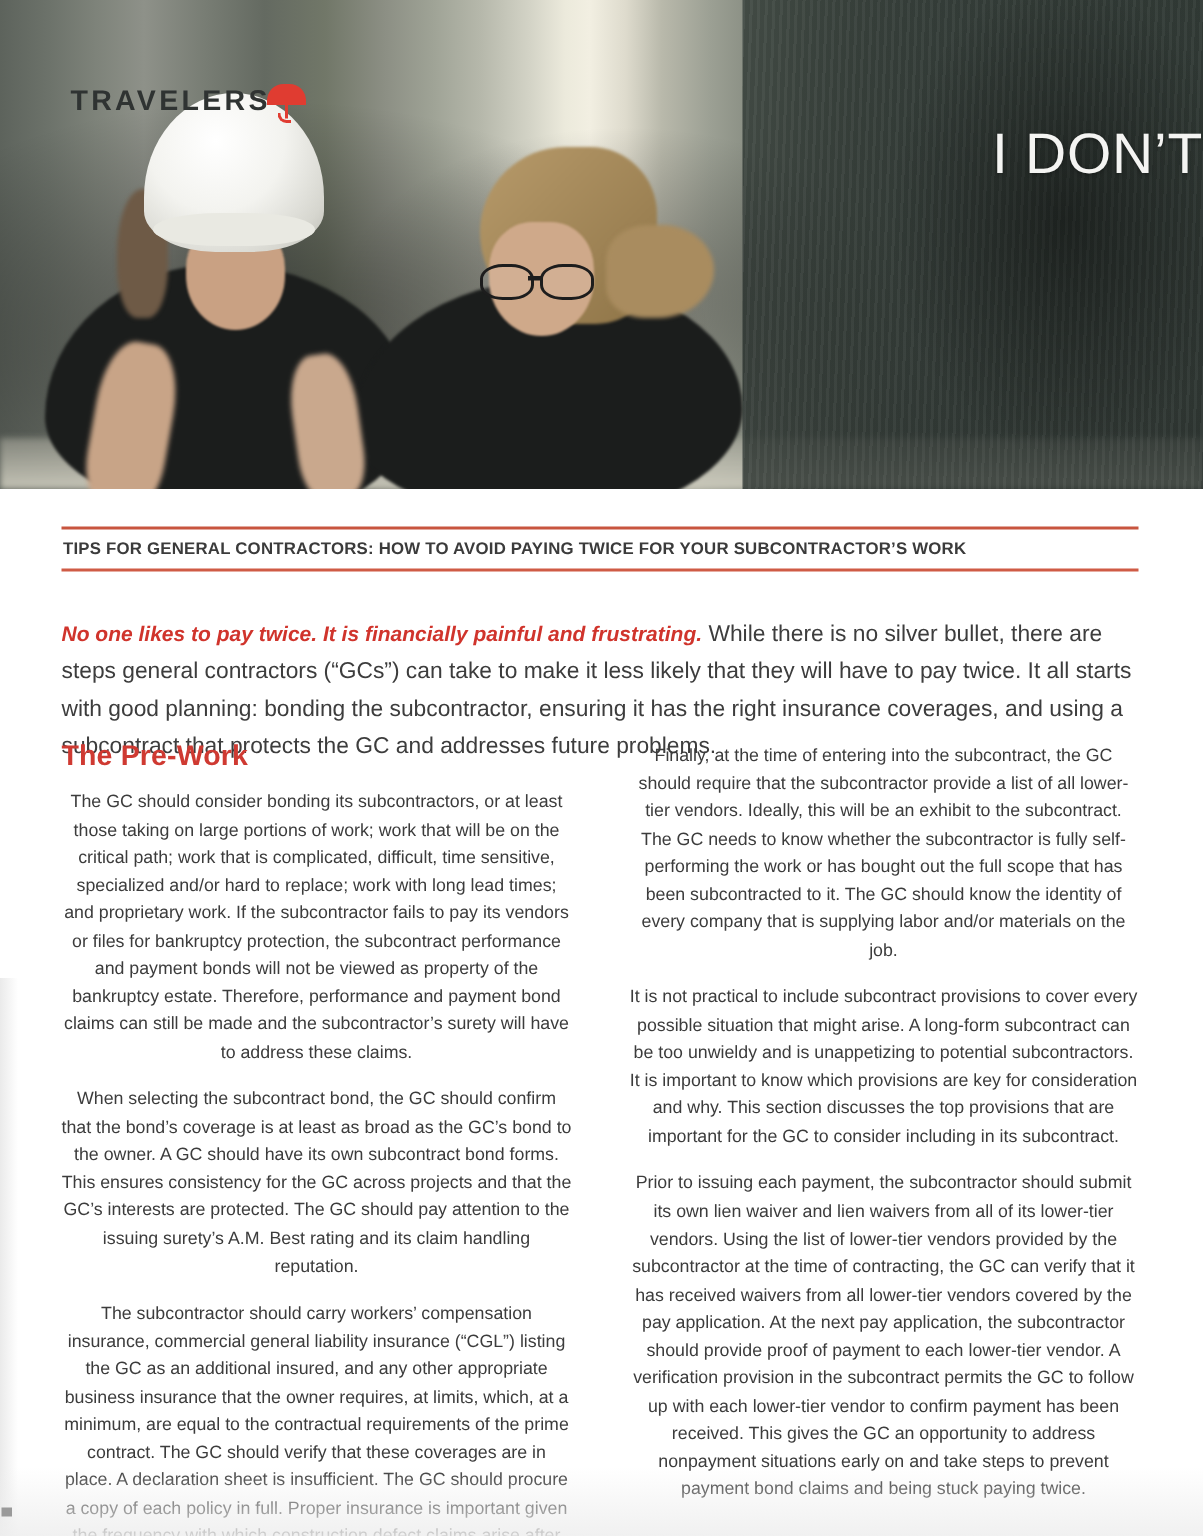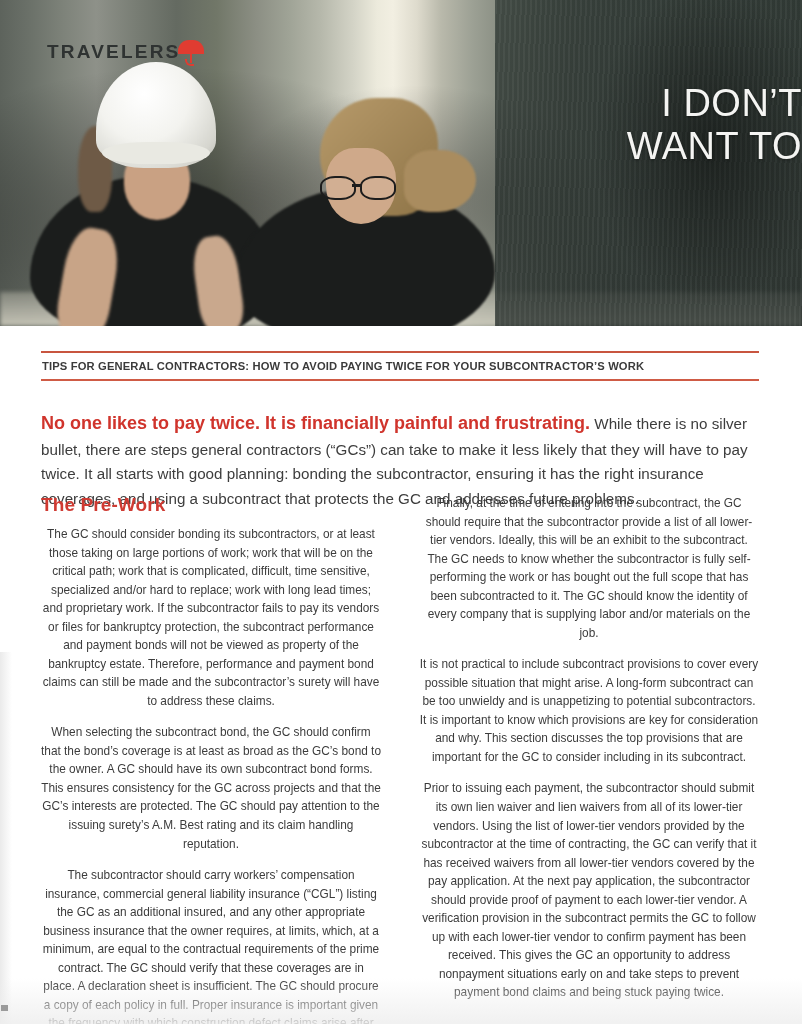--- a/index.html
+++ b/index.html
@@ -149,21 +149,21 @@
     text-align: right;
     padding-right: 8px;
     text-shadow: 0 1px 3px rgba(0,0,0,.35);
   }
   .hero-headline span { display: block; white-space: nowrap; }
 
   
   .logo {
     position: absolute;
     left: 47px;
-    top: 38px;
+    top: 54px;
     display: flex;
     align-items: flex-end;
     gap: 1px;
   }
   .logo-word {
     font-family: "Liberation Sans", sans-serif;
     font-weight: 700;
     font-size: 19px;
     letter-spacing: 2.2px;
     color: #2f3332;
@@ -232,21 +232,22 @@
     left: 41px; top: 68px; width: 714px;
     font-family: "Liberation Serif", serif;
     font-size: 16.3px;
     line-height: 1.52;
     color: #3a3a3a;
   }
   .intro b {
     color: #d0342c;
     font-family: "Liberation Sans", sans-serif;
     font-weight: 700;
-    font-size: 18px;
+    font-size: 14px;
+    font-style: italic;
   }
   .intro .rest {
     font-family: "Liberation Sans", sans-serif;
     font-size: 15.2px;
     color: #3d3d3d;
   }
 
   .columns {
     position: absolute;
     left: 41px; top: 168px;
@@ -317,21 +318,20 @@
         <i class="l"></i>
           <b></b>
           <i class="r"></i>
       </div>
     </div>
 
     <div class="hero-panel"></div>
 
     <div class="hero-headline">
       <span>I DON’T</span>
-      <span>WANT TO</span>
     </div>
 
     <div class="logo">
       <span class="logo-word">TRAVELERS</span>
       <span class="umbrella">
         <span class="canopy"></span>
         <span class="pole"></span>
         <span class="hook"></span>
       </span>
     </div>

